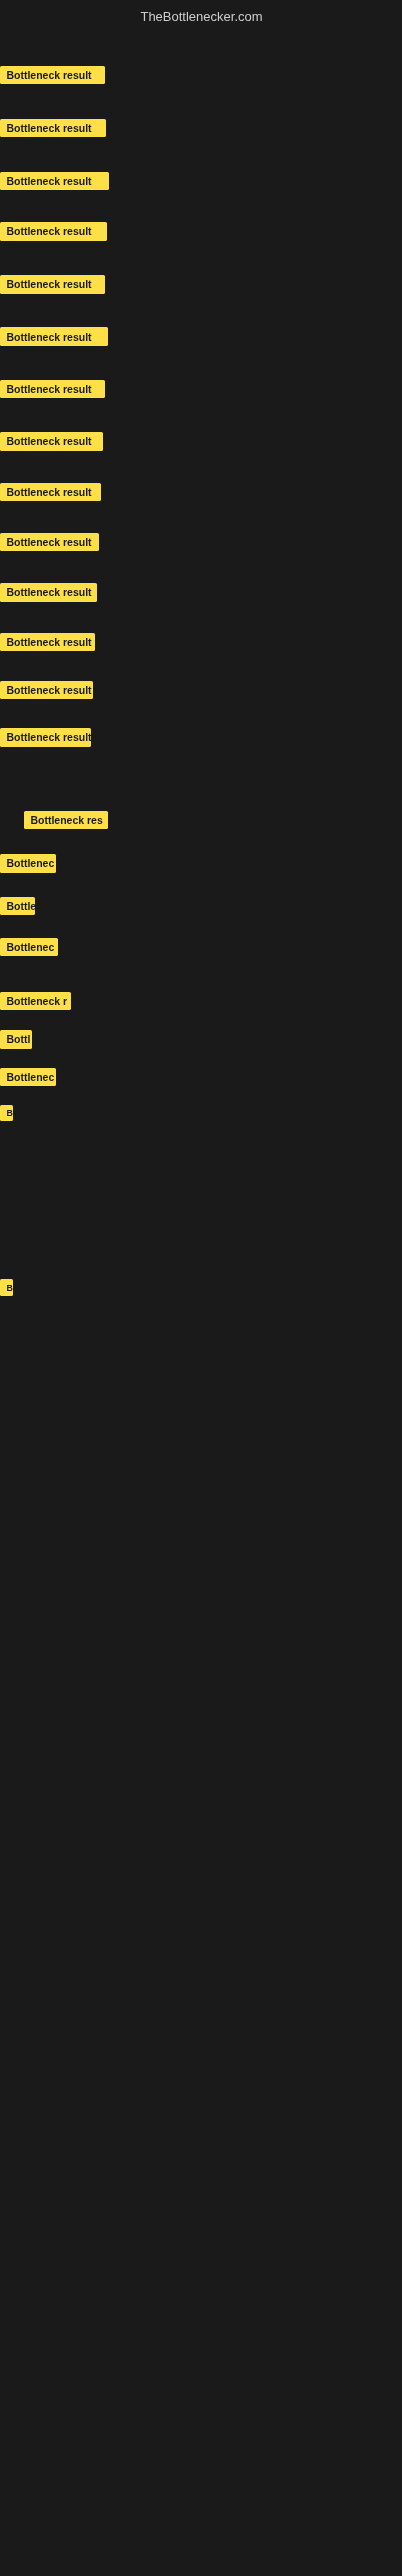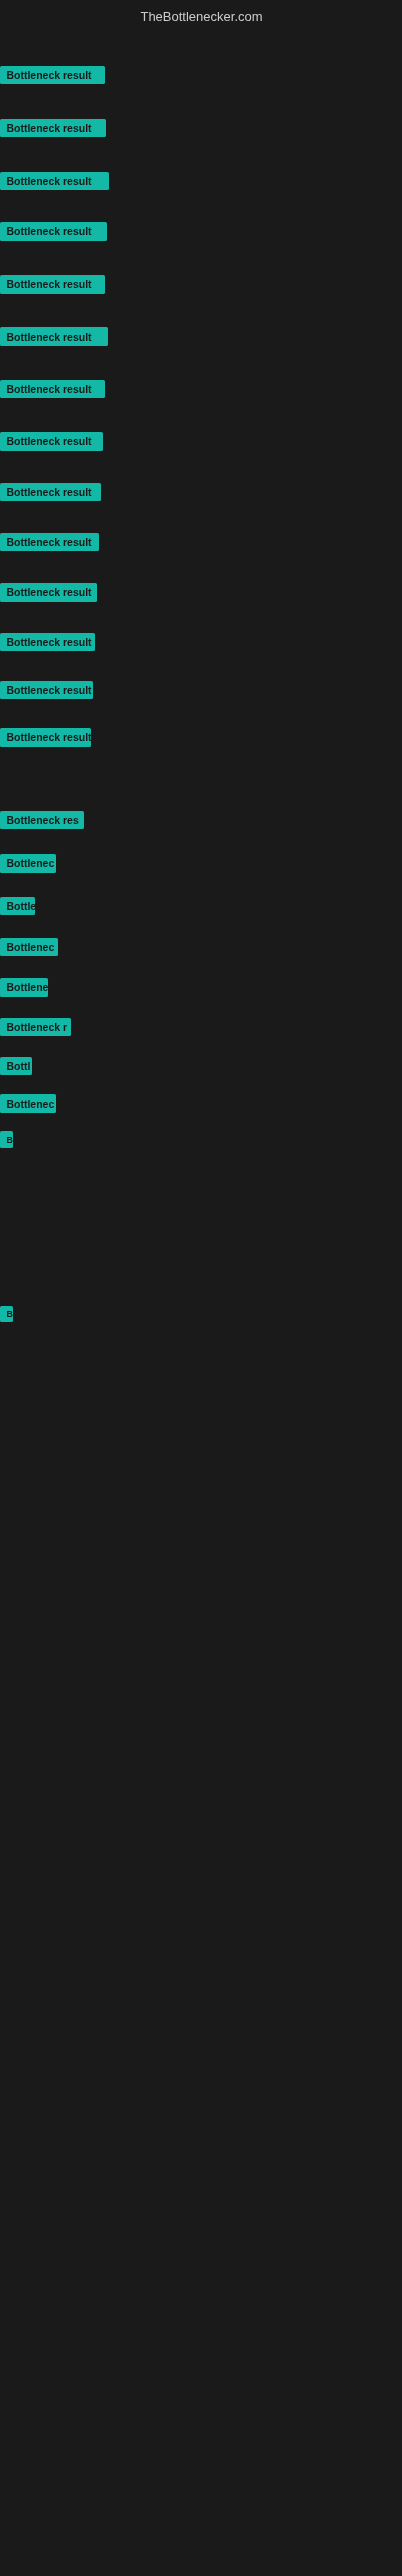--- a/index.html
+++ b/index.html
@@ -25,21 +25,21 @@
     }
 
     .bottleneck-item {
       display: flex;
       align-items: center;
       padding: 3.2px 0;
       margin-bottom: 1.6px;
     }
 
     .bottleneck-badge {
-      background-color: #14b8a6;
+      background-color: #fde047;
       color: #1a1a1a;
       font-size: 10.5px;
       font-weight: bold;
       padding: 3.2px 6.4px;
       white-space: nowrap;
       overflow: hidden;
       display: inline-block;
       border-radius: 1.6px;
     }
 
@@ -109,38 +109,35 @@
       <span class="bottleneck-badge" style="width: 93px; font-size: 10.5px;">Bottleneck result</span>
     </div>
     <div style="height: 21px;"></div>
     <div class="bottleneck-item">
       <span class="bottleneck-badge" style="width: 91px; font-size: 10.5px;">Bottleneck result</span>
     </div>
     <div style="height: 20px;"></div>
     <div style="height: 18.6px;"></div>
     <div style="height: 17.7px;"></div>
     <div class="bottleneck-item">
-      <span class="bottleneck-badge" style="width: 84px; font-size: 10.5px;">Bottleneck res</span>
+      <span class="bottleneck-badge" style="width: 84px; font-size: 10.5px; margin-left: 24px;">Bottleneck res</span>
     </div>
     <div style="height: 17px;"></div>
     <div class="bottleneck-item">
       <span class="bottleneck-badge" style="width: 56px; font-size: 10.5px;">Bottlenec</span>
     </div>
     <div style="height: 16px;"></div>
     <div class="bottleneck-item">
       <span class="bottleneck-badge" style="width: 35px; font-size: 10.5px; text-align: right;">Bottle</span>
     </div>
     <div style="height: 15px;"></div>
     <div class="bottleneck-item">
       <span class="bottleneck-badge" style="width: 58px; font-size: 10.5px;">Bottlenec</span>
     </div>
     <div style="height: 14px;"></div>
-    <div class="bottleneck-item">
-      <span class="bottleneck-badge" style="width: 48px; font-size: 10.5px;">Bottlene</span>
-    </div>
     <div style="height: 13.3px;"></div>
     <div class="bottleneck-item">
       <span class="bottleneck-badge" style="width: 71px; font-size: 10.5px;">Bottleneck r</span>
     </div>
     <div style="height: 12.4px;"></div>
     <div class="bottleneck-item">
       <span class="bottleneck-badge" style="width: 32px; font-size: 10.5px;">Bottl</span>
     </div>
     <div style="height: 11.5px;"></div>
     <div class="bottleneck-item">

